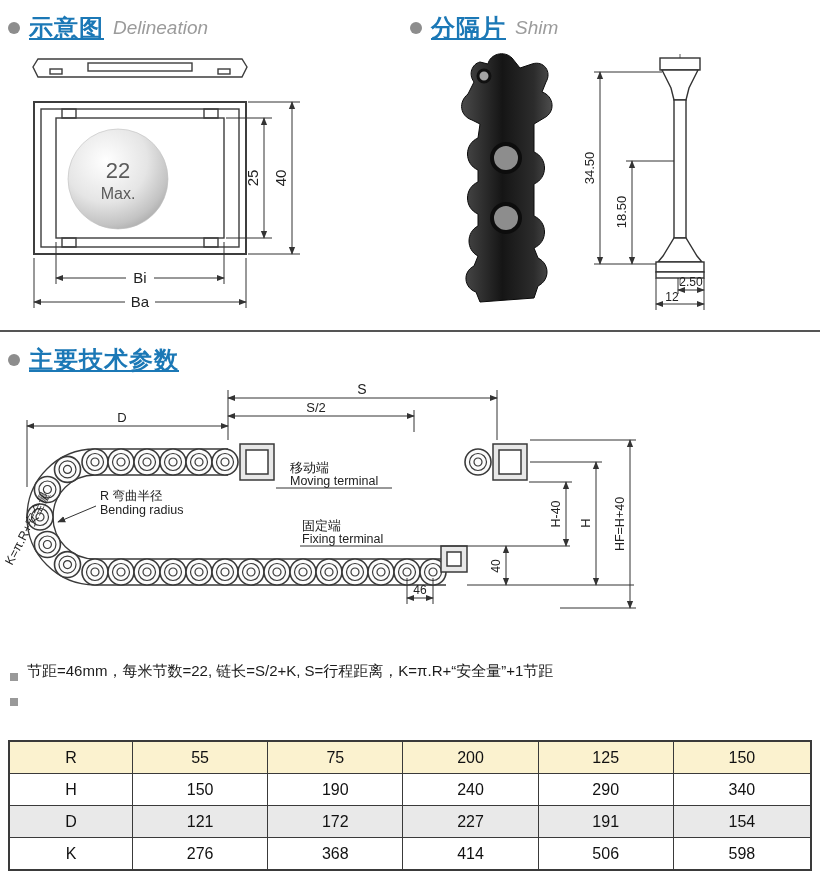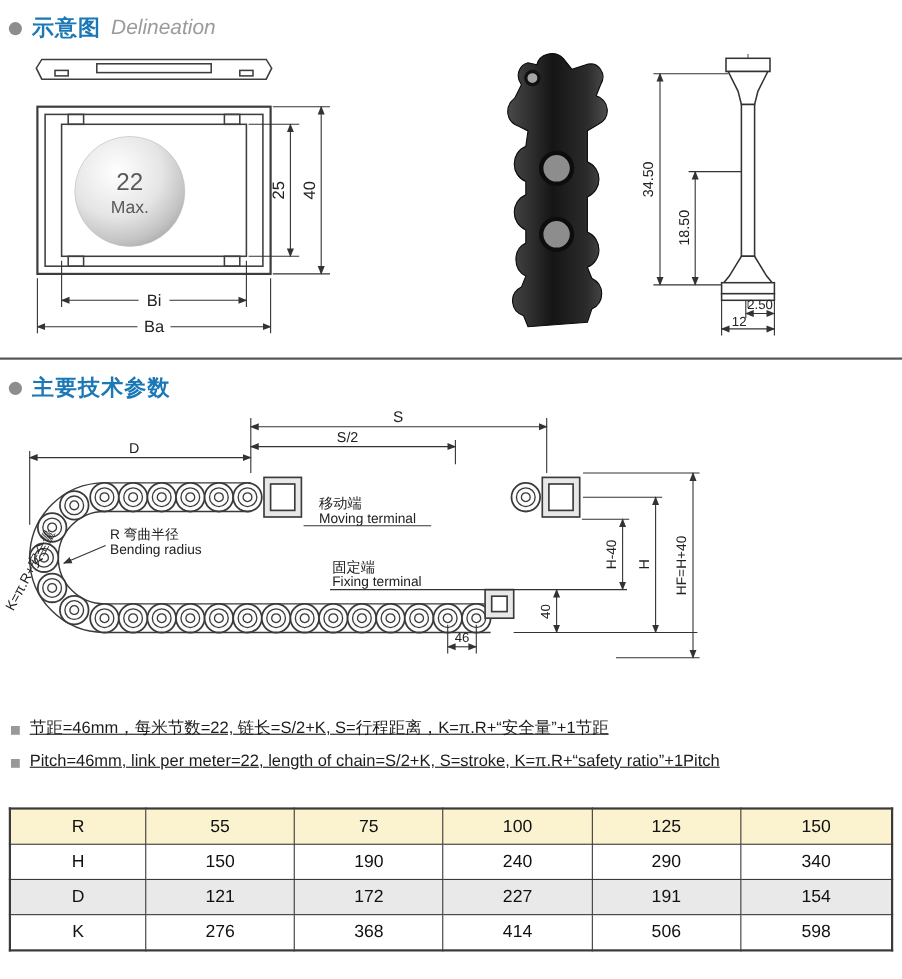--- a/index.html
+++ b/index.html
@@ -5,45 +5,50 @@
   html,body{margin:0;padding:0;}
   body{
     width:820px;height:890px;background:#ffffff;
     font-family:"Liberation Sans", sans-serif;color:#222;
     overflow:hidden;position:relative;
   }
   .headers-row{display:flex;padding:12px 8px 0 8px;}
   .sec-header{flex:1;display:flex;align-items:center;gap:9px;}
   .sec-header.single{flex:none;padding:0 8px;margin:12px 0 2px 0;}
   .bullet{width:12px;height:12px;border-radius:50%;background:#8d8d8d;flex:0 0 auto;}
-  .zh{font-size:20px;font-weight:bold;color:#1b78b6;letter-spacing:1px;}
+  .zh{font-size:24px;font-weight:bold;color:#1b78b6;letter-spacing:1px;text-decoration:underline;}
   .en{font-size:19px;color:#9b9b9b;font-style:italic;}
   .drawings-row{display:flex;margin-top:8px;}
   .divider{border-top:2px solid #555;margin:10px 0 8px 0;}
   svg{display:block;}
   svg text{font-family:"Liberation Sans", sans-serif;}
   .notes{padding:0 10px;margin-top:4px;}
-  .note-line{display:flex;align-items:center;gap:9px;margin:12px 0;font-size:15px;color:#1c1c1c;text-decoration:underline;}
+  .note-line{display:flex;align-items:flex-end;gap:9px;margin:12px 0;font-size:15px;color:#1c1c1c;}
   .note-bullet{width:8px;height:8px;background:#999;margin-top:5px;flex:0 0 auto;}
   table.spec{width:804px;margin:34px 8px 0 8px;border-collapse:collapse;border:2px solid #3a3a3a;}
   .spec td{border:1px solid #3a3a3a;height:31px;text-align:center;font-size:16px;padding:0;color:#111;}
   .spec td.lab{width:122px;}
   .row-r td{background:#fbf2cf;}
   .row-h td{background:#ffffff;}
   .row-d td{background:#e9e9e9;}
   .row-k td{background:#ffffff;}
 </style>
 </head>
 <body>
 
 <div class="headers-row">
   <div class="sec-header">
     <span class="bullet"></span>
     <span class="zh">示意图</span>
     <span class="en">Delineation</span>
+  </div>
+  <div class="sec-header">
+    <span class="bullet"></span>
+    <span class="zh">分隔片</span>
+    <span class="en">Shim</span>
   </div>
 </div>
 
 <div class="drawings-row">
 
   <svg width="410" height="268" viewBox="0 0 410 268">
     <defs>
       <radialGradient id="ballG" cx="38%" cy="32%" r="75%">
         <stop offset="0%" stop-color="#ffffff"></stop>
         <stop offset="55%" stop-color="#e5e5e5"></stop>
@@ -256,31 +261,30 @@
   <text x="420" y="212" text-anchor="middle" font-size="12" fill="#222">46</text>
 </svg>
 
 <div class="notes">
   <div class="note-line">
     <span class="note-bullet"></span>
     <span>节距=46mm，每米节数=22, 链长=S/2+K, S=行程距离，K=π.R+“安全量”+1节距</span>
   </div>
   <div class="note-line">
     <span class="note-bullet"></span>
-    <span>Pitch=46mm, link per meter=22, length of chain=S/2+K, S=stroke, K=π.R+“safety ratio”+1Pitch</span>
   </div>
 </div>
 
 <table class="spec">
   <tbody>
     <tr class="row-r">
       <td class="lab">R</td>
       <td>55</td>
       <td>75</td>
-      <td>100</td>
+      <td>200</td>
       <td>125</td>
       <td>150</td>
     </tr>
     <tr class="row-h">
       <td class="lab">H</td>
       <td>150</td>
       <td>190</td>
       <td>240</td>
       <td>290</td>
       <td>340</td>

